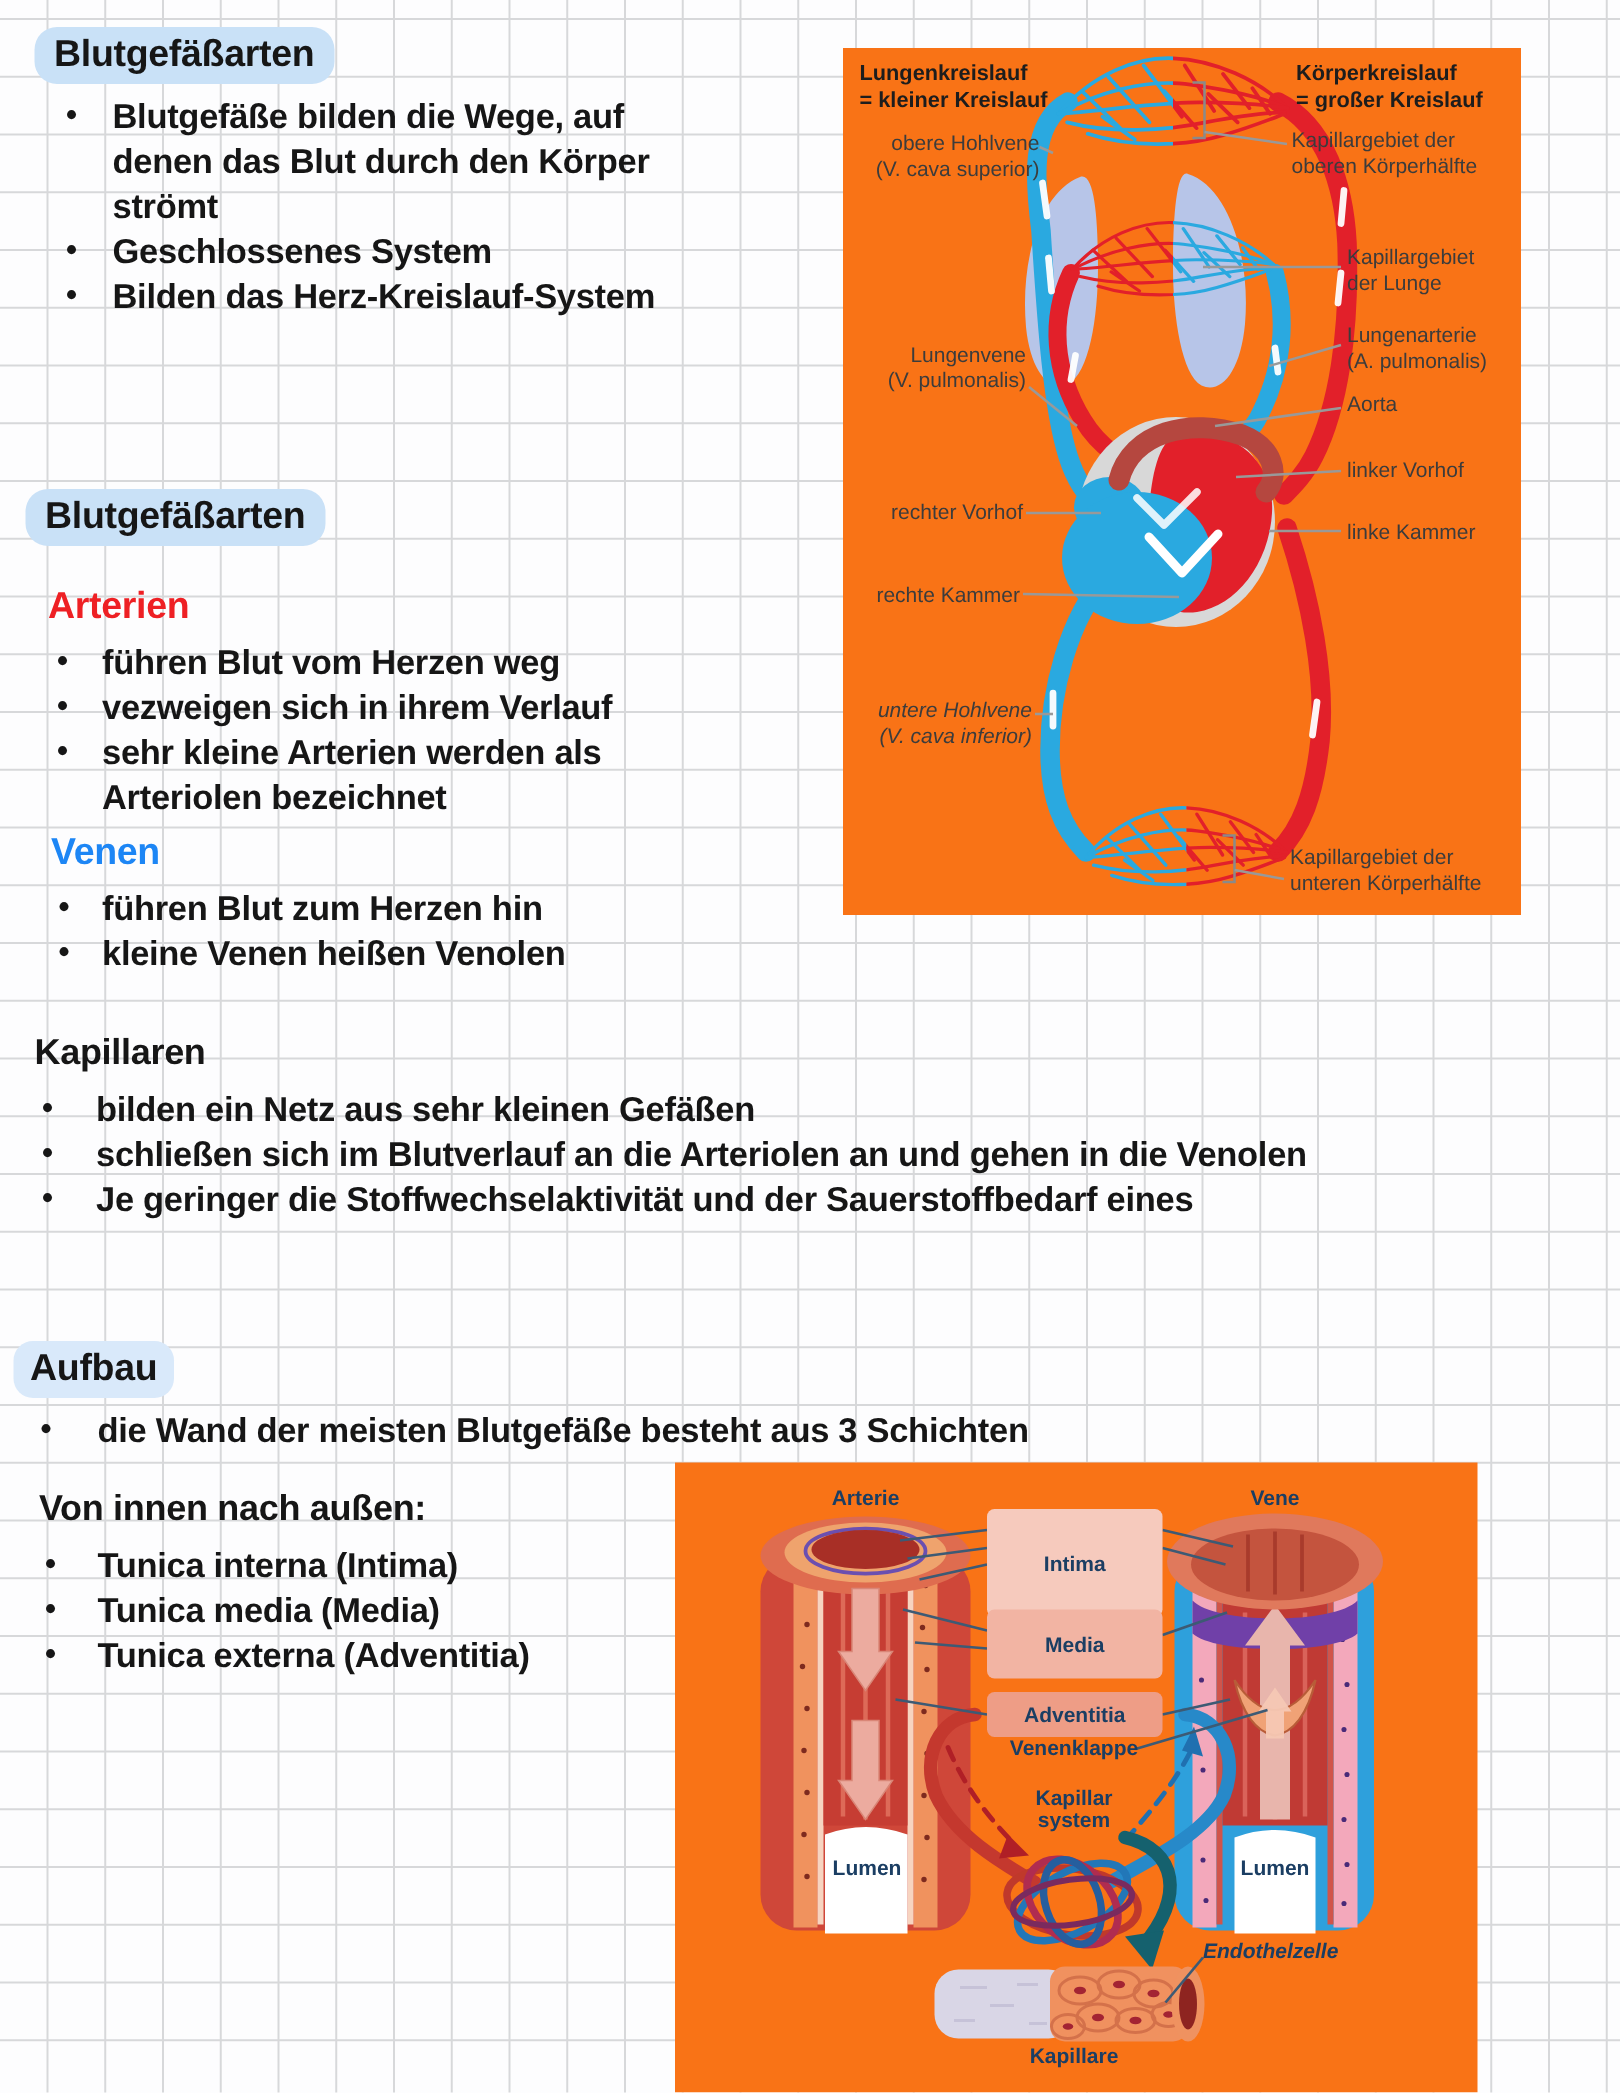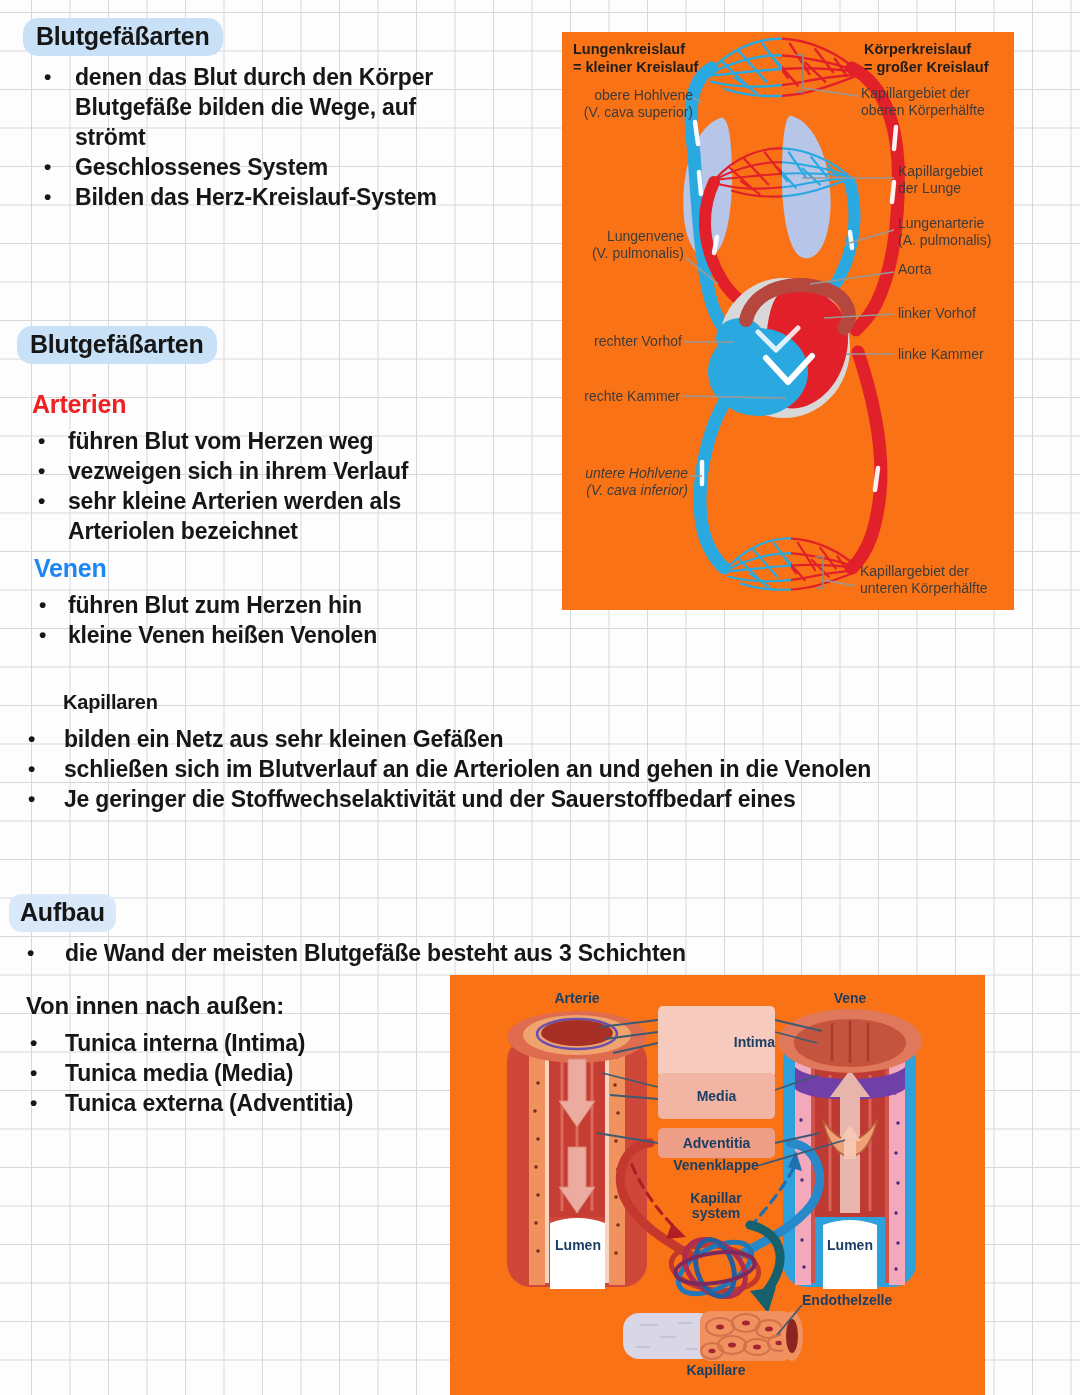--- a/index.html
+++ b/index.html
@@ -41,22 +41,22 @@
             font-size:14px;font-weight:bold;color:#1b3e63;}
   svg{position:absolute;left:0;top:0;}
 </style>
 </head>
 <body>
 
 <div id="s1" class="note" style="left:36px;top:18px;width:470px;">
   <span class="note-title hl">Blutgefäßarten</span>
   <ul>
     <li>
+      <span class="ln">Blutgefäße bilden die Wege, auf</span>
       <span class="ln">denen das Blut durch den Körper</span>
-      <span class="ln">Blutgefäße bilden die Wege, auf</span>
       <span class="ln">strömt</span>
     </li>
     <li>
       <span class="ln">Geschlossenes System</span>
     </li>
     <li>
       <span class="ln">Bilden das Herz-Kreislauf-System</span>
     </li>
   </ul>
 </div>
@@ -87,21 +87,21 @@
     <li>
       <span class="ln">führen Blut zum Herzen hin</span>
     </li>
     <li>
       <span class="ln">kleine Venen heißen Venolen</span>
     </li>
   </ul>
 </div>
 
 <div id="kapillaren" class="note" style="left:23px;top:686px;width:1030px;">
-  <span class="note-title" style="font-size:20px;margin-left:40px;">Kapillaren</span>
+  <span class="note-title" style="font-size:24px;">Kapillaren</span>
   <ul>
     <li>
       <span class="ln">bilden ein Netz aus sehr kleinen Gefäßen</span>
     </li>
     <li>
       <span class="ln">schließen sich im Blutverlauf an die Arteriolen an und gehen in die Venolen</span>
     </li>
     <li>
       <span class="ln">Je geringer die Stoffwechselaktivität und der Sauerstoffbedarf eines</span>
     </li>
@@ -460,32 +460,32 @@
       <path d="M208,168 L147,158"></path>
         <path d="M325,168 L370,158"></path>
       <path d="M307,191 L395,165"></path>
       <path d="M352,330 L327,360"></path>
     </g>
   </svg>
 
   <div class="vlab vlab-c" style="left:72px;top:16px;width:110px;">Arterie</div>
   <div class="vlab vlab-c" style="left:345px;top:16px;width:110px;">Vene</div>
 
-  <div class="layerbox" style="left:208px;top:31px;width:117px;height:72px;background:#f6cabd;justify-content:flex-end;">
+  <div class="layerbox" style="left:208px;top:31px;width:117px;height:72px;background:#f6cabd;">
     <span>Intima</span>
   </div>
   <div class="layerbox" style="left:208px;top:98px;width:117px;height:46px;background:#f2b4a3;">
     <span>Media</span>
   </div>
   <div class="layerbox" style="left:208px;top:153px;width:117px;height:30px;background:#ee9d86;">
     <span>Adventitia</span>
   </div>
 
   <div class="vlab vlab-c" style="left:215px;top:183px;width:102px;">Venenklappe</div>
   <div class="vlab vlab-c" style="left:218px;top:216px;width:96px;">
     <span class="ln">Kapillar</span>
     <span class="ln">system</span>
   </div>
   <div class="vlab vlab-c" style="left:98px;top:263px;width:60px;">Lumen</div>
   <div class="vlab vlab-c" style="left:370px;top:263px;width:60px;">Lumen</div>
-  <div class="vlab" style="left:352px;top:318px;">Endothelzelle</div>
+  <div class="vlab" style="left:352px;top:318px;font-style:italic;">Endothelzelle</div>
   <div class="vlab vlab-c" style="left:228px;top:388px;width:76px;">Kapillare</div>
 </div>
 
 </body></html>

